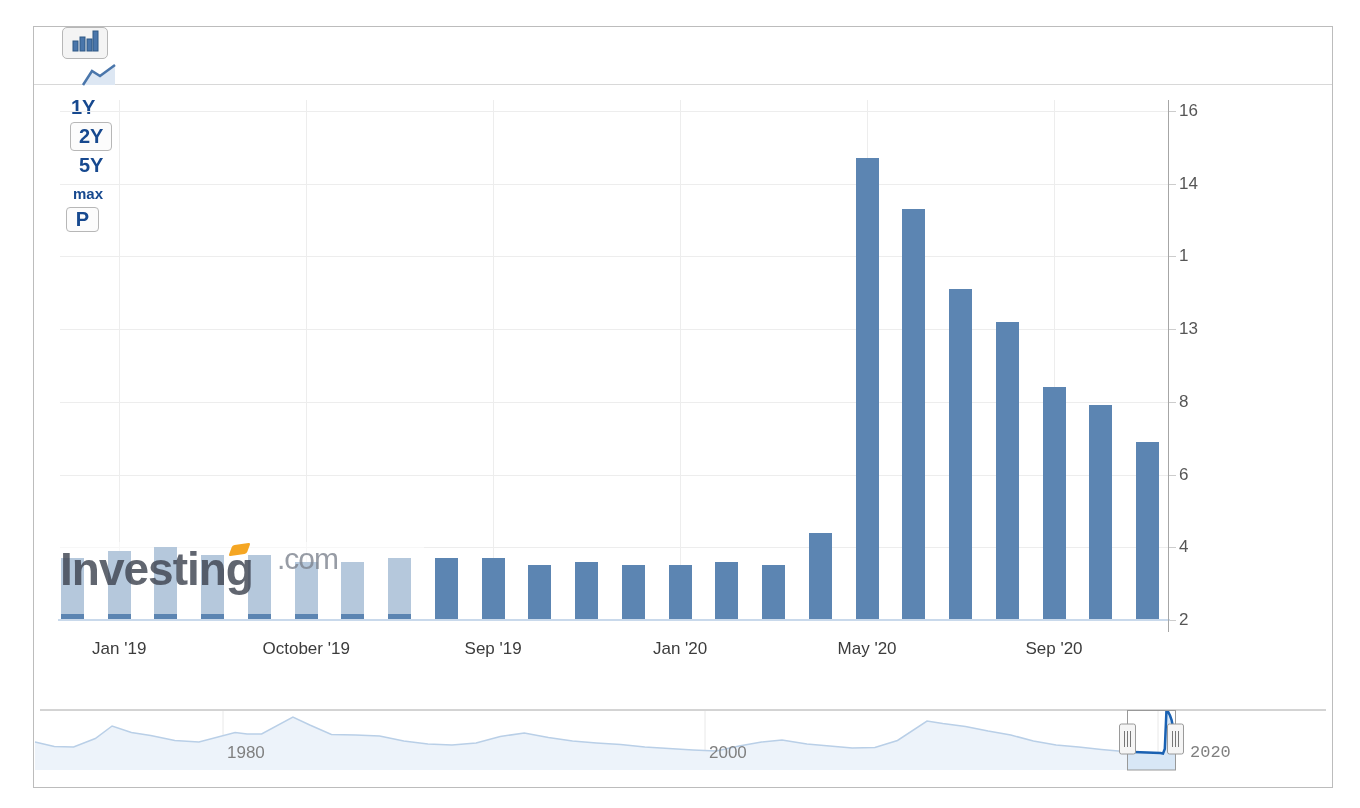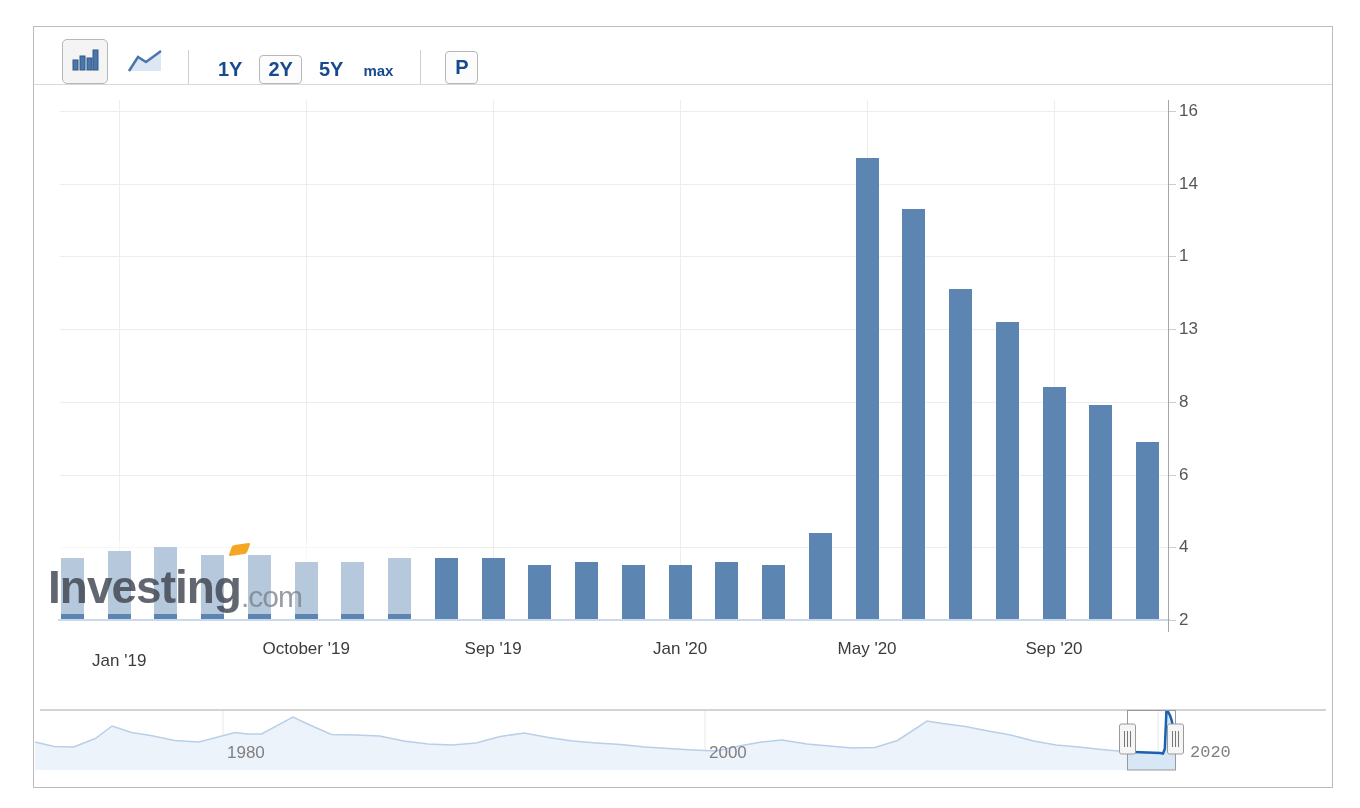--- a/index.html
+++ b/index.html
@@ -2,22 +2,22 @@
 <html><head>
 <meta charset="utf-8">
 <style>
   html,body{margin:0;padding:0;background:#ffffff;}
   .stage{position:relative;width:1360px;height:808px;background:#fff;
          font-family:"Liberation Sans","DejaVu Sans",sans-serif;overflow:hidden;}
   .frame{position:absolute;left:33px;top:26px;width:1300px;height:762px;
          border:1px solid #bcbcbc;box-sizing:border-box;background:#fff;}
   
   .toolbar{position:absolute;left:34px;top:27px;width:1298px;height:58px;
-           border-bottom:1px solid #d8d8d8;display:flex;align-items:flex-end;
-           box-sizing:border-box;padding-left:28px;background:#fff;}
+           border-bottom:1px solid #d8d8d8;display:flex;align-items:flex-start;
+           box-sizing:border-box;padding-left:28px;background:#fff;flex-direction:column;}
   .tbtn{display:flex;align-items:center;justify-content:center;cursor:pointer;
         border-radius:5px;border:1px solid transparent;background:transparent;}
   .tbtn.boxed{border:1px solid #b7b7b7;background:#f4f4f4;}
   .charttype{width:44px;height:43px;}
   .charttype + .charttype{margin-left:14px;}
   .vdiv{width:1px;height:34px;background:#cfcfcf;margin:0 20px;}
   .range{font-size:20px;font-weight:bold;color:#17498f;padding:2px 8px;
          border-radius:4px;border:1px solid transparent;cursor:pointer;}
   .range.boxed{border:1px solid #b7b7b7;background:#fcfcfc;}
   .range.small{font-size:15px;padding:4px 6px;}
@@ -27,23 +27,23 @@
   
   .gridH{position:absolute;height:1px;background:#ededed;}
   .gridV{position:absolute;width:1px;background:#ededed;}
   .bar{position:absolute;background:#5c85b2;}
   .xaxisline{position:absolute;left:58px;top:619px;width:1112px;height:2px;background:#c9d9eb;}
   .yaxisline{position:absolute;left:1168px;top:100px;width:1px;height:532px;background:#a6a6a6;}
   .ytick{position:absolute;width:7px;height:1px;background:#cccccc;left:1169px;}
   .ylab{position:absolute;left:1179px;width:44px;font-size:17px;color:#565656;text-align:left;}
   .xlab{position:absolute;top:639px;width:120px;font-size:17px;color:#3c3c3c;text-align:center;}
   
-  .watermark{position:absolute;left:45px;top:542px;width:367px;height:72px;
-             background:rgba(255,255,255,0.55);display:flex;align-items:flex-end;
-             padding-left:3px;box-sizing:border-box;user-select:none;}
+  .watermark{position:absolute;left:57px;top:542px;width:367px;height:72px;
+             background:rgba(255,255,255,0.55);display:flex;align-items:flex-start;
+             padding-left:3px;box-sizing:border-box;user-select:none;gap:24px;}
   .wm-brand{font-size:46px;font-weight:bold;color:rgba(62,68,80,0.82);letter-spacing:-1px;}
   .wm-suffix{font-size:30px;color:rgba(125,131,142,0.80);letter-spacing:-1px;}
   .wm-accent{position:absolute;left:231px;top:544px;width:17px;height:11px;
              background:#f5a623;transform:skewX(-28deg) rotate(-9deg);border-radius:2px;}
   .navlab{position:absolute;top:743px;font-size:17px;color:#808080;}
   svg{position:absolute;left:0;top:0;}
 </style>
 </head>
 <body>
 
@@ -97,21 +97,21 @@
       <div class="gridH" style="left: 60px; top: 474.571px; width: 1108px;"></div>
       <div class="ytick" style="top: 474.571px;"></div>
       <div class="ylab" style="top: 464.571px;">6</div>
       <div class="gridH" style="left: 60px; top: 547.286px; width: 1108px;"></div>
       <div class="ytick" style="top: 547.286px;"></div>
       <div class="ylab" style="top: 537.286px;">4</div>
       <div class="gridH" style="left: 60px; top: 620px; width: 1108px;"></div>
       <div class="ytick" style="top: 620px;"></div>
       <div class="ylab" style="top: 610px;">2</div>
       <div class="gridV" style="left: 119.24px; top: 100px; height: 520px;"></div>
-      <div class="xlab" style="left: 59.24px; margin-top: 12px;">Jan '19</div>
+      <div class="xlab" style="left: 59.24px;">Jan '19</div>
       <div class="gridV" style="left: 306.2px; top: 100px; height: 520px;"></div>
       <div class="xlab" style="left: 246.2px;">October '19</div>
       <div class="gridV" style="left: 493.16px; top: 100px; height: 520px;"></div>
       <div class="xlab" style="left: 433.16px;">Sep '19</div>
       <div class="gridV" style="left: 680.12px; top: 100px; height: 520px;"></div>
       <div class="xlab" style="left: 620.12px;">Jan '20</div>
       <div class="gridV" style="left: 867.08px; top: 100px; height: 520px;"></div>
       <div class="xlab" style="left: 807.08px;">May '20</div>
       <div class="gridV" style="left: 1054.04px; top: 100px; height: 520px;"></div>
       <div class="xlab" style="left: 994.04px; text-align: center;">Sep '20</div>

